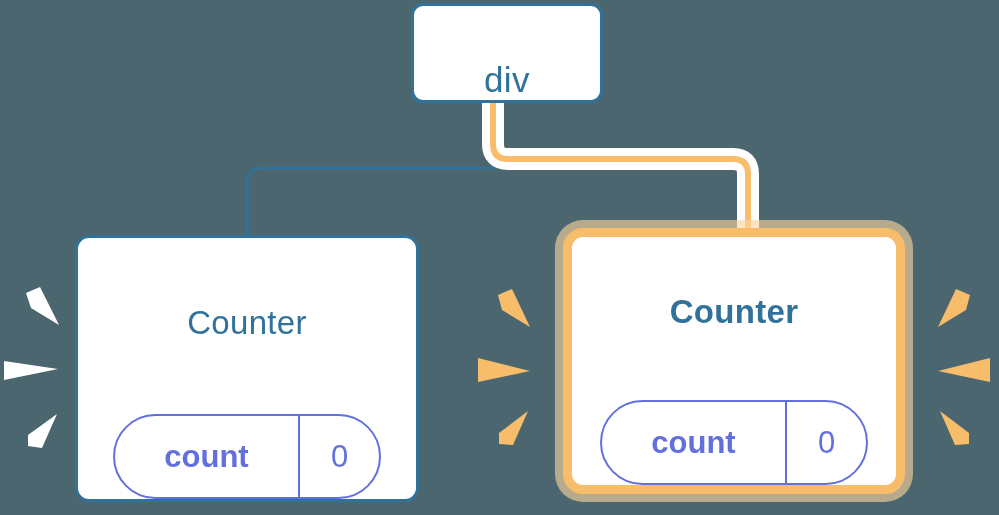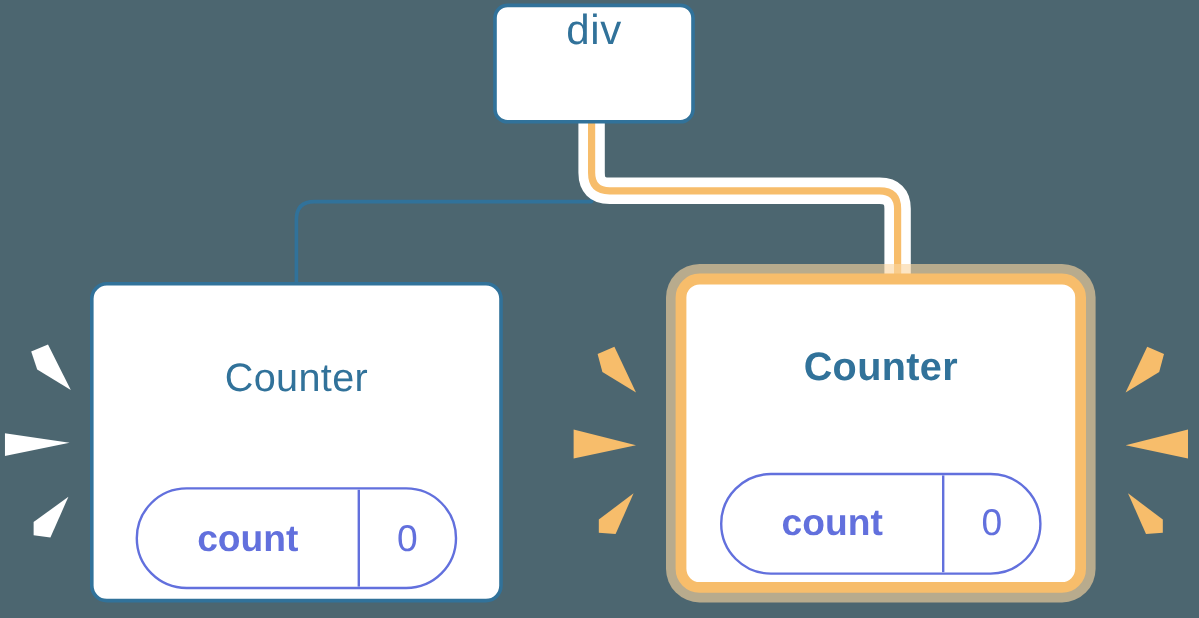--- a/index.html
+++ b/index.html
@@ -31,36 +31,36 @@
     position: absolute;
     background: #ffffff;
     box-sizing: border-box;
     display: flex;
     flex-direction: column;
     align-items: center;
   }
   .node-div {
     left: 411px;
     top: 3px;
-    width: 168px;
+    width: 192px;
     height: 100px;
     border: 3px solid #31729a;
     border-radius: 12px;
-    justify-content: flex-start;
+    justify-content: flex-end;
   }
   .node-div .node-title {
     font-size: 35px;
     color: #31729a;
     letter-spacing: 0.5px;
   }
 
   .node-counter {
     width: 344px;
     height: 267px;
-    justify-content: center;
+    justify-content: flex-end;
     gap: 47px;
   }
   .node-counter-left {
     left: 75px;
     top: 235px;
     border: 3px solid #31729a;
     border-radius: 14px;
   }
   .node-counter-right {
     left: 563px;

